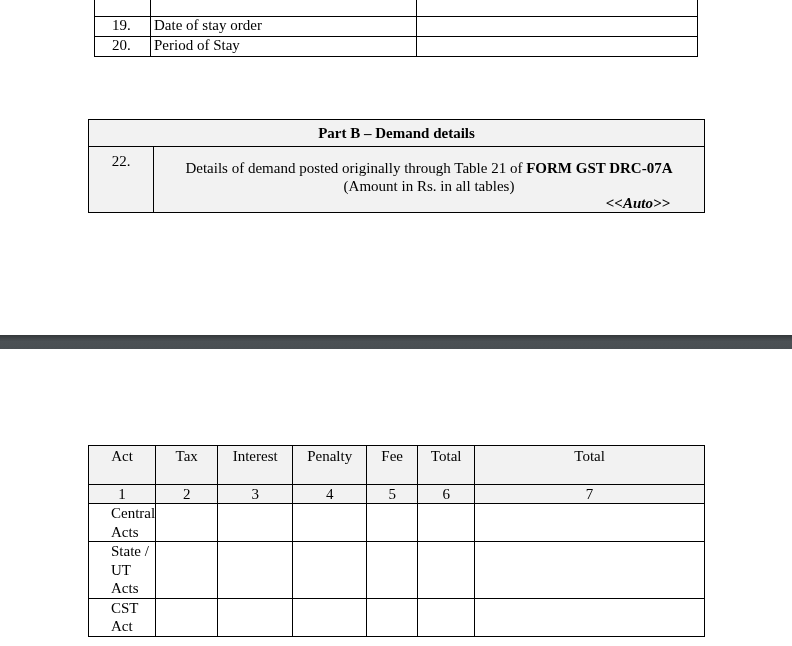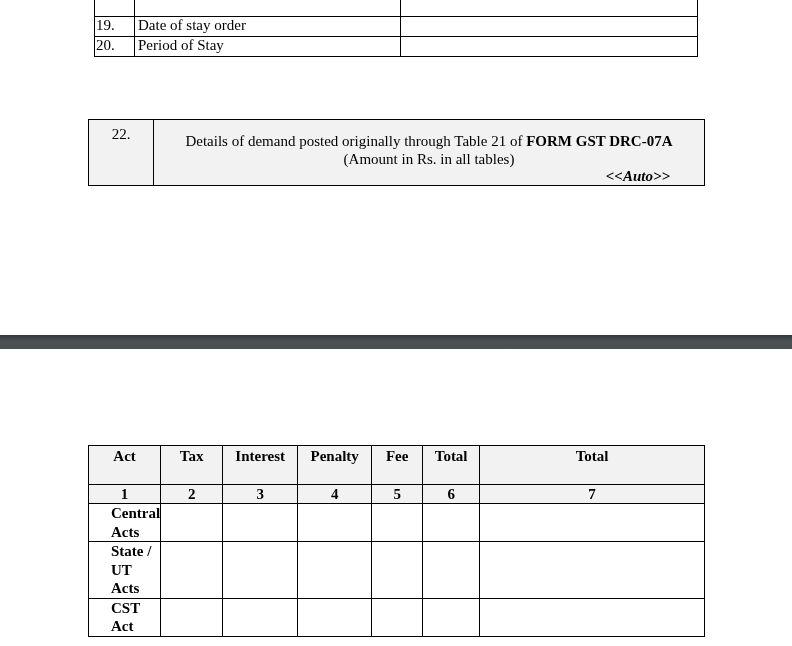--- a/index.html
+++ b/index.html
@@ -5,39 +5,39 @@
   html, body { margin:0; padding:0; }
   body { width:792px; height:646px; background:#fff; position:relative; overflow:hidden;
          font-family:"Liberation Serif", serif; color:#000; }
   .abs { position:absolute; }
   table { border-collapse:collapse; }
   td { border:1px solid #000; padding:0; }
 
   
   #top-table { left:94px; top:-4px; width:604px; font-size:15px; }
   #top-table td { height:19px; line-height:17px; vertical-align:top; }
-  #top-table td.num { width:38px; padding-left:1px; }
+  #top-table td.num { width:38px; padding-left:17px; }
   #top-table td.lbl { width:262px; padding-left:3px; }
   #top-table td.val { padding-left:1px; }
 
   
   #partb { left:88px; top:119px; width:617px; font-size:15px; }
   #partb td { background:#f2f2f2; }
   #partb .head { height:26px; text-align:center; font-weight:bold; vertical-align:middle; }
   #partb .num { width:64px; text-align:center; vertical-align:top; padding-top:6px; height:50px;margin-top:8px; }
   #partb .desc { text-align:center; vertical-align:top; padding-top:12px; line-height:18px; }
   #partb .auto { text-align:right; font-style:italic; padding-right:34px; line-height:17px;font-weight:bold; }
 
   
   #page-bar { left:0; top:335px; width:792px; height:14px;
               background:linear-gradient(#33373a, #4c5155 45%, #4a4f53); }
 
   
   #demand { left:88px; top:445px; width:617px; font-size:15px; }
-  #demand td { vertical-align:top;font-weight:bold; }
+  #demand td { vertical-align:top; }
   #demand tr.hdr td { background:#f2f2f2; height:36px; text-align:center; padding-top:2px; }
   #demand tr.idx td { background:#f2f2f2; height:18px; text-align:center; line-height:18px; }
   #demand tr.body td { line-height:18.5px; padding-left:22px; }
 </style>
 </head>
 <body>
 
 <table id="top-table" class="abs">
   <tbody>
       <tr>
@@ -53,20 +53,23 @@
   <tr>
     <td class="num">20.</td>
     <td class="lbl">Period of Stay</td>
     <td class="val"></td>
   </tr>
 </tbody>
   </table>
 
 <table id="partb" class="abs">
   <tbody>
+      <tr>
+    <td colspan="2" class="head">Part B – Demand details</td>
+  </tr>
   <tr>
     <td class="num">22.</td>
     <td class="desc">
       <div><span>Details of demand posted originally through Table 21 of </span><b>FORM GST DRC-07A</b></div>
       <div>(Amount in Rs. in all tables)</div>
       <div class="auto">&lt;&lt;Auto&gt;&gt;</div>
     </td>
   </tr>
 </tbody>
   </table>

